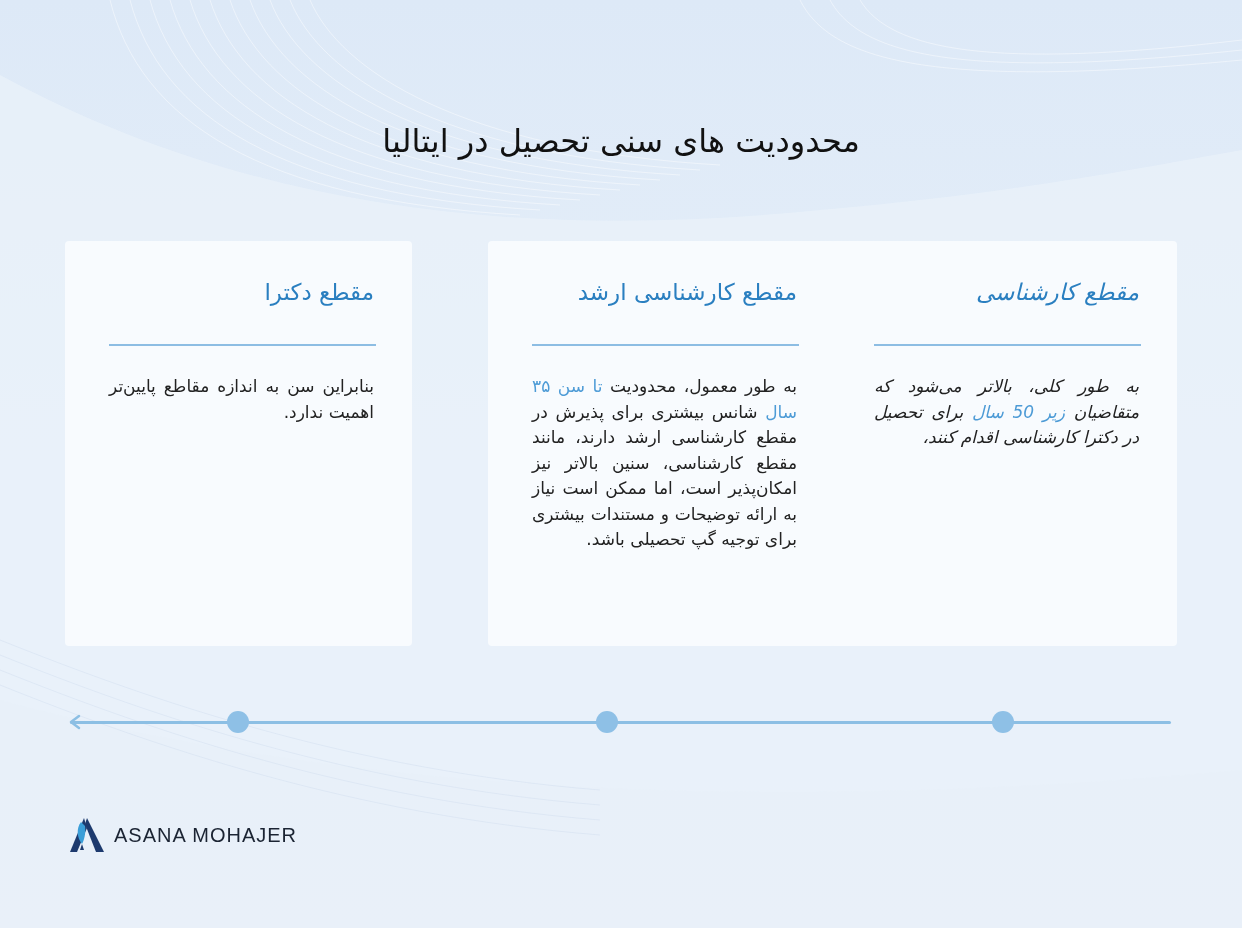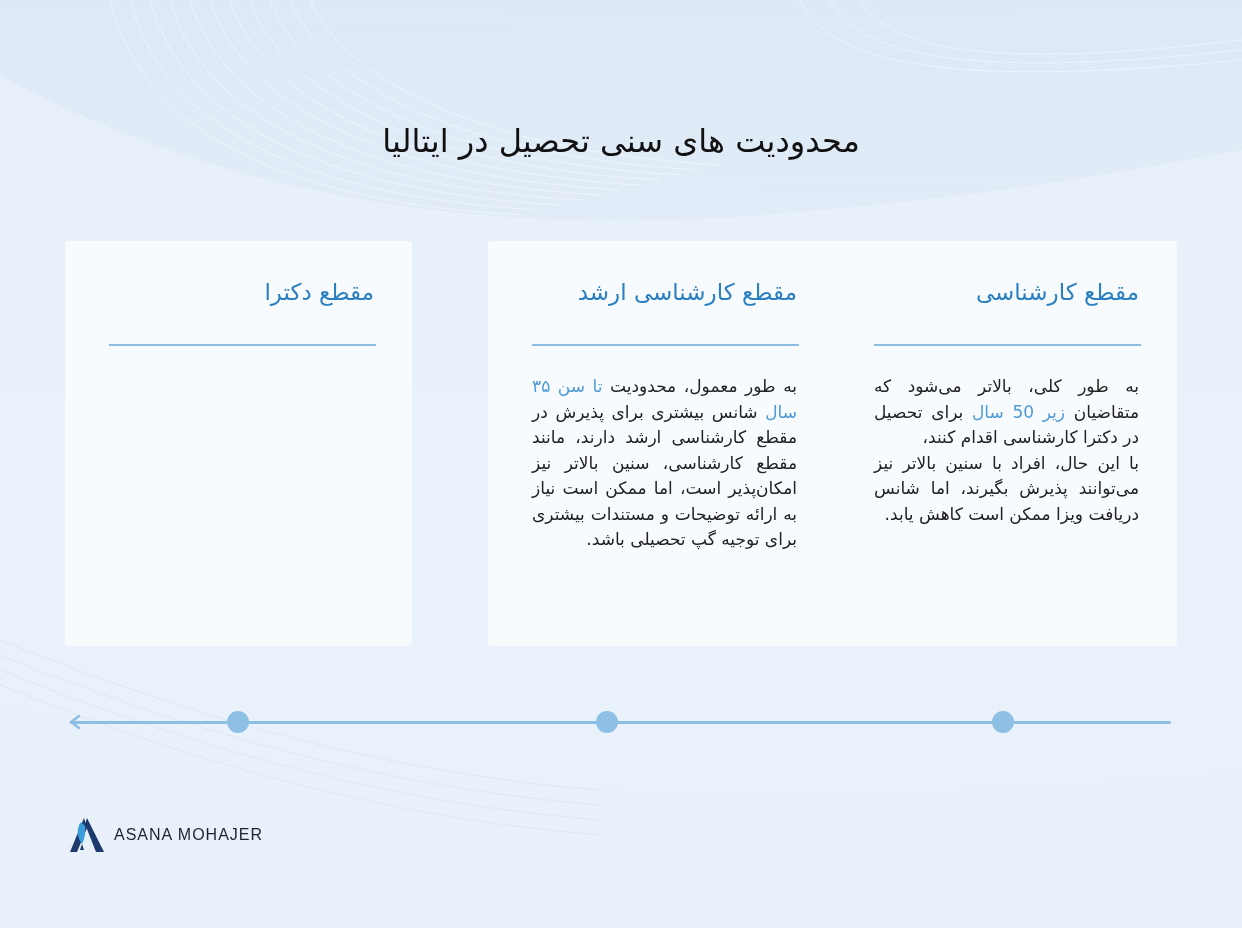--- a/index.html
+++ b/index.html
@@ -17,21 +17,21 @@
     .title {
       position: absolute; left: 0; right: 0; top: 122px;
       text-align: center; direction: rtl;
       font-size: 32px; color: #111; font-weight: normal;
     }
     .card {
       position: absolute; top: 241px; width: 347px; height: 405px;
       background: #f8fbfe; border-radius: 4px;
       direction: rtl;
     }
-    .card-1 { left: 830px; }
+    .card-1 { left: 830px; font-style: italic; }
     .card-2 { left: 447px; margin-left: 41px; }
     .card-3 { left: 65px; }
     .card-title {
       position: absolute; right: 38px; top: 38px;
       font-size: 23px; color: #2a7fc0; white-space: nowrap;
     }
     .card-rule {
       position: absolute; left: 44px; right: 36px; top: 103px;
       height: 2px; background: #8dbde3;
     }
@@ -55,21 +55,21 @@
     }
     .dot-1 { left: 992px; }
     .dot-2 { left: 596px; }
     .dot-3 { left: 227px; }
     .logo {
       position: absolute; left: 68px; top: 815px; height: 40px;
       display: flex; align-items: center;
     }
     .logo-text {
       margin-left: 8px; font-family: "Liberation Sans", sans-serif;
-      font-size: 16px; letter-spacing: 1px; color: #1b2433; font-weight: normal;
+      font-size: 20px; letter-spacing: 1px; color: #1b2433; font-weight: normal;
     }
   </style>
 </head>
 <body>
 
 <div class="bg">
   <svg width="1242" height="928" viewBox="0 0 1242 928">
     <path d="M0 75 C 250 210, 520 240, 820 210 C 1000 195, 1130 170, 1242 150 L1242 928 L0 928 Z" fill="#e9f1fa" opacity="0.75"></path>
     <path d="M0 700 C 300 780, 700 820, 1242 770 L1242 928 L0 928 Z" fill="#e8f0f9" opacity="0.6"></path>
     <g fill="none" stroke="#ffffff" stroke-opacity="0.45" stroke-width="1">
@@ -97,36 +97,36 @@
   </svg>
 </div>
 
 <h1 class="title">محدودیت های سنی تحصیل در ایتالیا</h1>
 
 <div class="card card-1">
   <div class="card-title">مقطع کارشناسی</div>
   <div class="card-rule"></div>
   <div class="card-body">
     <p><span>به طور کلی، بالاتر می‌شود که متقاضیان </span><span class="hl">زیر 50 سال</span><span> برای تحصیل در دکترا کارشناسی اقدام کنند،</span></p>
-    <p><span>با این حال، افراد با سنین بالاتر نیز می‌توانند پذیرش بگیرند، اما شانس دریافت ویزا ممکن است کاهش یابد.</span></p>
   </div>
 </div>
 
 <div class="card card-2">
   <div class="card-title">مقطع کارشناسی ارشد</div>
   <div class="card-rule"></div>
   <div class="card-body">
     <p><span>به طور معمول، محدودیت </span><span class="hl">تا سن ۳۵ سال</span><span> شانس بیشتری برای پذیرش در مقطع کارشناسی ارشد دارند، مانند مقطع کارشناسی، سنین بالاتر نیز امکان‌پذیر است، اما ممکن است نیاز به ارائه توضیحات و مستندات بیشتری برای توجیه گپ تحصیلی باشد.</span></p>
   </div>
 </div>
 
 <div class="card card-3">
   <div class="card-title">مقطع دکترا</div>
   <div class="card-rule"></div>
   <div class="card-body">
+    <p><span>بنابراین سن به اندازه مقاطع پایین‌تر اهمیت ندارد.</span></p>
   </div>
 </div>
 
 <div class="timeline"></div>
 <svg class="arrow" viewBox="0 0 14 16">
   <path d="M11 2 L3 8 L11 14" fill="none" stroke="#8cbfe4" stroke-width="2.5" stroke-linecap="round" stroke-linejoin="round"></path>
 </svg>
 <div class="dot dot-1"></div>
 <div class="dot dot-2"></div>
 <div class="dot dot-3"></div>

